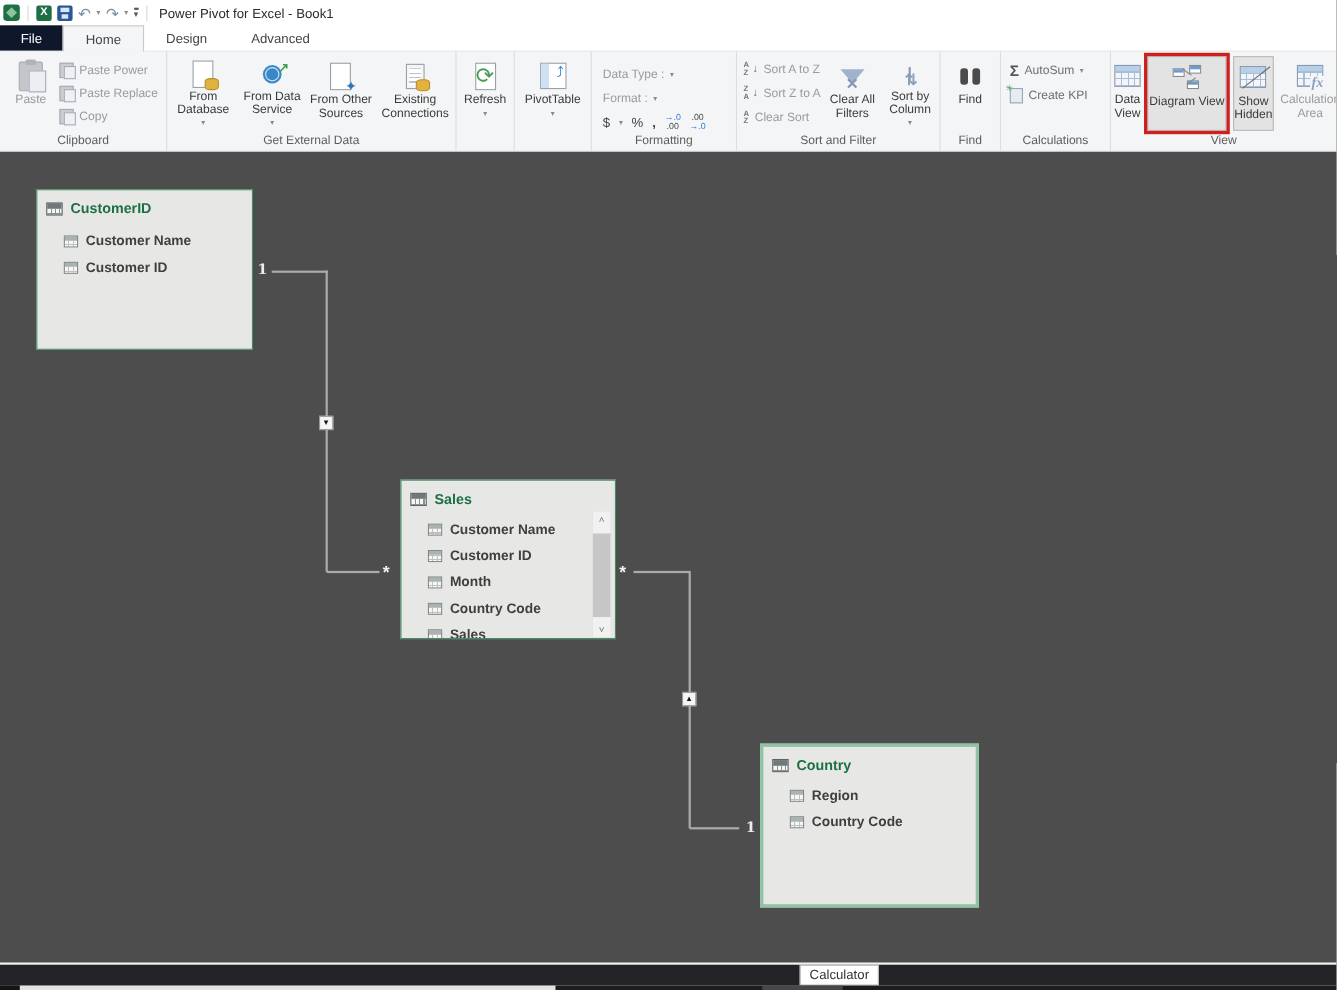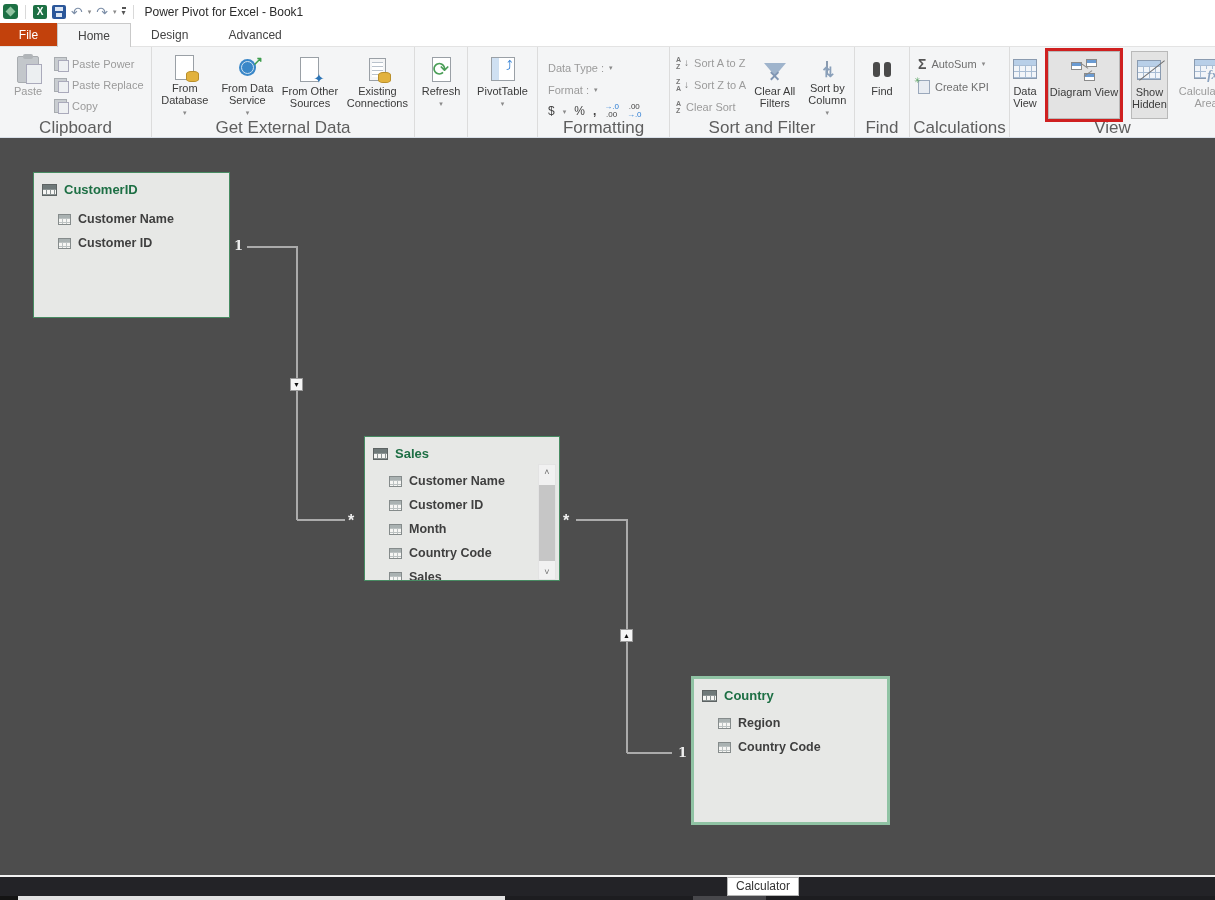--- a/index.html
+++ b/index.html
@@ -16,29 +16,29 @@
   .save-icon { width:14px; height:14px; background:#2b579a; border-radius:2px; position:relative; }
   .save-icon::before { content:""; position:absolute; left:3px; top:2px; width:8px; height:4px; background:#dce6f4; }
   .save-icon::after { content:""; position:absolute; left:4px; bottom:2px; width:6px; height:4px; background:#dce6f4; }
   .undo-glyph, .redo-glyph { font-size:14px; color:#7d8fa8; line-height:14px; }
   .mini-drop { font-size:7px; color:#8a8a8a; }
   .qat-customize { font-size:8px; color:#555; border-top:2px solid #555; padding-top:1px; line-height:6px; }
   .tb-title { margin-left:4px; color:#2b2b2b; }
 
   
   .tabrow { height:24px; background:#ffffff; display:flex; align-items:stretch; border-bottom:1px solid #e3e3e3; font-size:12px; }
-  .tab-file { width:57px; background:#c2410c; color:#fff; display:flex; align-items:center; justify-content:center; }
+  .tab-file { width:57px; background:#0f172a; color:#fff; display:flex; align-items:center; justify-content:center; }
   .tab { padding:0 20px; display:flex; align-items:center; color:#444; }
   .tab.active { background:#f4f5f6; border:1px solid #c9c9c9; border-bottom:none; margin-bottom:-1px; }
 
   
   .ribbon { height:91px; background:#f4f5f6; border-bottom:1px solid #d8dfe8; display:flex; font-size:11px; color:#3b3b3b; }
   .rgroup { height:100%; border-right:1px solid #dcdcdc; display:flex; flex-direction:column; }
   .rg-content { flex:1; display:flex; align-items:flex-start; padding:4px 3px 0 3px; }
-  .rg-label { height:16px; line-height:14px; text-align:center; font-size:17px; color:#5e5e5e; }
+  .rg-label { height:16px; line-height:14px; text-align:center; font-size:11px; color:#5e5e5e; }
   .bigbtn { height:68px; display:flex; flex-direction:column; align-items:center; text-align:center; line-height:12px; padding-top:2px; color:#3b3b3b; }
   .bigbtn .ic { height:32px; display:flex; align-items:center; justify-content:center; }
   .bigbtn.disabled { color:#9b9b9b; }
   .smallbtn { display:flex; align-items:center; gap:5px; height:21px; white-space:nowrap; }
   .smallbtn.disabled { color:#9b9b9b; }
   .stack { display:flex; flex-direction:column; justify-content:flex-start; }
   .drop { font-size:7px; color:#8a8a8a; margin-top:1px; }
 
   
   .clip-big { width:22px; height:27px; background:#c3c7cb; border:1px solid #a8acb0; border-radius:2px; position:relative; }
@@ -338,21 +338,21 @@
           <div class="smallbtn" style="color:#6f6f6f;">
             <span class="kpi-ico"></span>
             <span>Create KPI</span>
           </div>
         </div>
       </div>
       <div class="rg-label">Calculations</div>
     </div>
 
     <div class="rgroup" style="width:205px; border-right:none;">
-      <div class="rg-content" style="gap:11px; justify-content:flex-start;">
+      <div class="rg-content" style="gap:6px; justify-content:flex-start;">
         <div class="bigbtn" style="width:40px;">
           <span class="ic">
               <span class="grid-ico"></span>
             </span>
           <span>Data View</span>
         </div>
         <div class="redbox-wrap">
           <div class="bigbtn pressed" style="width:72px;">
             <span class="ic">
               <span class="diag-ico">

